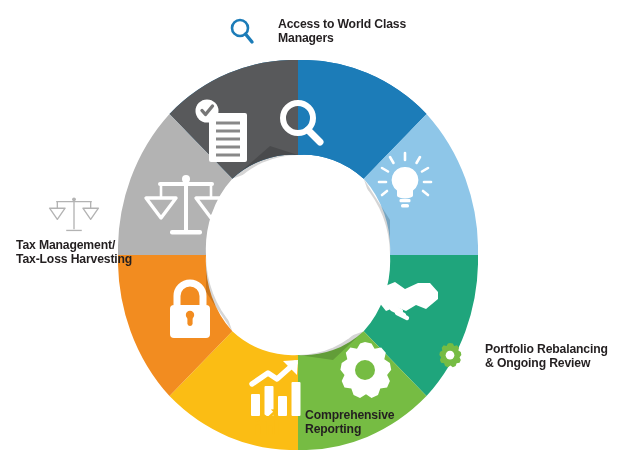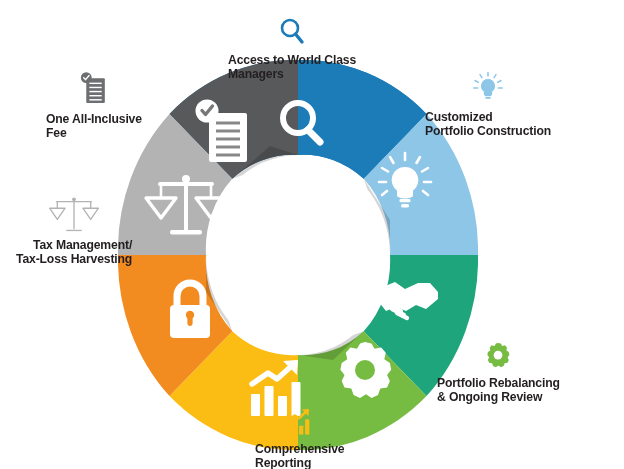--- a/index.html
+++ b/index.html
@@ -5,28 +5,28 @@
   html,body{margin:0;padding:0;}
   body{
     width:624px;height:469px;
     background:#ffffff;
     font-family:"Liberation Sans", sans-serif;
     overflow:hidden;
     position:relative;
   }
   #infographic{position:absolute;inset:0;}
   .wheel{position:absolute;left:118px;top:60px;width:360px;height:390px;}
-  .label{position:absolute;display:flex;align-items:center;gap:6px;flex-direction:column;}
+  .label{position:absolute;display:flex;align-items:flex-start;gap:22px;}
   .label .ltxt{
     font-size:12.2px;line-height:14.4px;color:#231f20;
     font-weight:600;letter-spacing:-0.15px;white-space:pre-line;
   }
   .label .licon{flex:0 0 auto;display:block;}
   .label.stacked{flex-direction:column;align-items:center;gap:2px;}
-  .label.stacked .ltxt{text-align:right;}
+  .label.stacked .ltxt{text-align:left;}
 
   
   #label-managers{left:228px;top:17px;}
   #label-customized{left:425px;top:72px;}
   #label-trade{left:489px;top:219px;}
   #label-rebalancing{left:437px;top:342px;}
   #label-reporting{left:255px;top:408px;}
   #label-custody{left:62px;top:352px;}
   #label-tax{left:16px;top:196px;}
   #label-fee{left:46px;top:72px;}
@@ -174,38 +174,20 @@
 
   <div class="label" id="label-managers">
     <svg class="licon" width="28" height="30" viewBox="0 0 28 30">
       <circle cx="12" cy="11" r="8" fill="none" stroke="#1C7CB8" stroke-width="2.6"></circle>
       <line x1="17.5" y1="17" x2="24" y2="25" stroke="#1C7CB8" stroke-width="3.4" stroke-linecap="round"></line>
     </svg>
     <span class="ltxt">Access to World Class
 Managers</span>
   </div>
 
-  <div class="label" id="label-customized">
-    <svg class="licon" width="30" height="32" viewBox="0 0 30 32">
-      <path d="M15,7 a7,7 0 0 1 4.2,12.6 l0,2.4 a4.2,1.6 0 0 1 -8.4,0 l0,-2.4 A7,7 0 0 1 15,7 z" fill="#8EC6E8"></path>
-      <rect x="11.6" y="22.4" width="6.8" height="1.8" rx="0.8" fill="#8EC6E8"></rect>
-      <rect x="12.2" y="25" width="5.6" height="1.8" rx="0.8" fill="#8EC6E8"></rect>
-      <g stroke="#8EC6E8" stroke-width="1.5" stroke-linecap="round">
-        <line x1="15" y1="0.5" x2="15" y2="4"></line>
-        <line x1="7" y1="2.6" x2="9" y2="5.6"></line>
-        <line x1="23" y1="2.6" x2="21" y2="5.6"></line>
-        <line x1="2" y1="8.5" x2="5.4" y2="10.4"></line>
-        <line x1="28" y1="8.5" x2="24.6" y2="10.4"></line>
-        <line x1="0.7" y1="16" x2="4.6" y2="16"></line>
-        <line x1="29.3" y1="16" x2="25.4" y2="16"></line>
-      </g>
-    </svg>
-    <span class="ltxt">Customized
-Portfolio Construction</span>
-  </div>
 
 
   <div class="label" id="label-rebalancing">
     <svg class="licon" width="26" height="28" viewBox="0 0 60 60">
       <path d="M30,0 L36.5,1.4 L39.6,6.7 L46.2,5.4 L50.8,10.7 L49.3,17.2 L54.9,20.9 L56.2,27.8 L52.1,32.9 L54.9,39.1 L52.1,45.5 L45.3,46.6 L43,53 L36.5,56 L31,52.2 L25,56 L18.6,53 L16.3,46.6 L9.5,45.5 L6.7,39.1 L9.5,32.9 L5.4,27.8 L6.7,20.9 L12.3,17.2 L10.8,10.7 L15.4,5.4 L22,6.7 L25.1,1.4 Z" fill="#76BC43"></path>
       <circle cx="30" cy="28" r="10" fill="#ffffff"></circle>
     </svg>
     <span class="ltxt">Portfolio Rebalancing
 &amp; Ongoing Review</span>
   </div>
@@ -236,30 +218,14 @@
         <line x1="18" y1="10" x2="18" y2="22"></line>
         <path d="M64,22 L92,22 L78,42 Z" stroke-linejoin="round"></path>
         <line x1="78" y1="10" x2="78" y2="22"></line>
       </g>
       <circle cx="48" cy="6" r="3.4" fill="#B3B3B3"></circle>
     </svg>
     <span class="ltxt">Tax Management/
 Tax-Loss Harvesting</span>
   </div>
 
-  <div class="label" id="label-fee">
-    <svg class="licon" width="30" height="34" viewBox="0 0 58 66">
-      <rect x="14" y="12" width="36" height="48" rx="2" fill="#6D6E71"></rect>
-      <g stroke="#ffffff" stroke-width="2.8">
-        <line x1="20" y1="22" x2="44" y2="22"></line>
-        <line x1="20" y1="30" x2="44" y2="30"></line>
-        <line x1="20" y1="38" x2="44" y2="38"></line>
-        <line x1="20" y1="46" x2="44" y2="46"></line>
-        <line x1="20" y1="54" x2="44" y2="54"></line>
-      </g>
-      <circle cx="14" cy="11" r="10.5" fill="#6D6E71"></circle>
-      <path d="M9,11 L12.6,14.8 L19.4,6.8" fill="none" stroke="#ffffff" stroke-width="2.8" stroke-linecap="round" stroke-linejoin="round"></path>
-    </svg>
-    <span class="ltxt">One All-Inclusive
-Fee</span>
-  </div>
 
 </div>
 
 </body></html>

